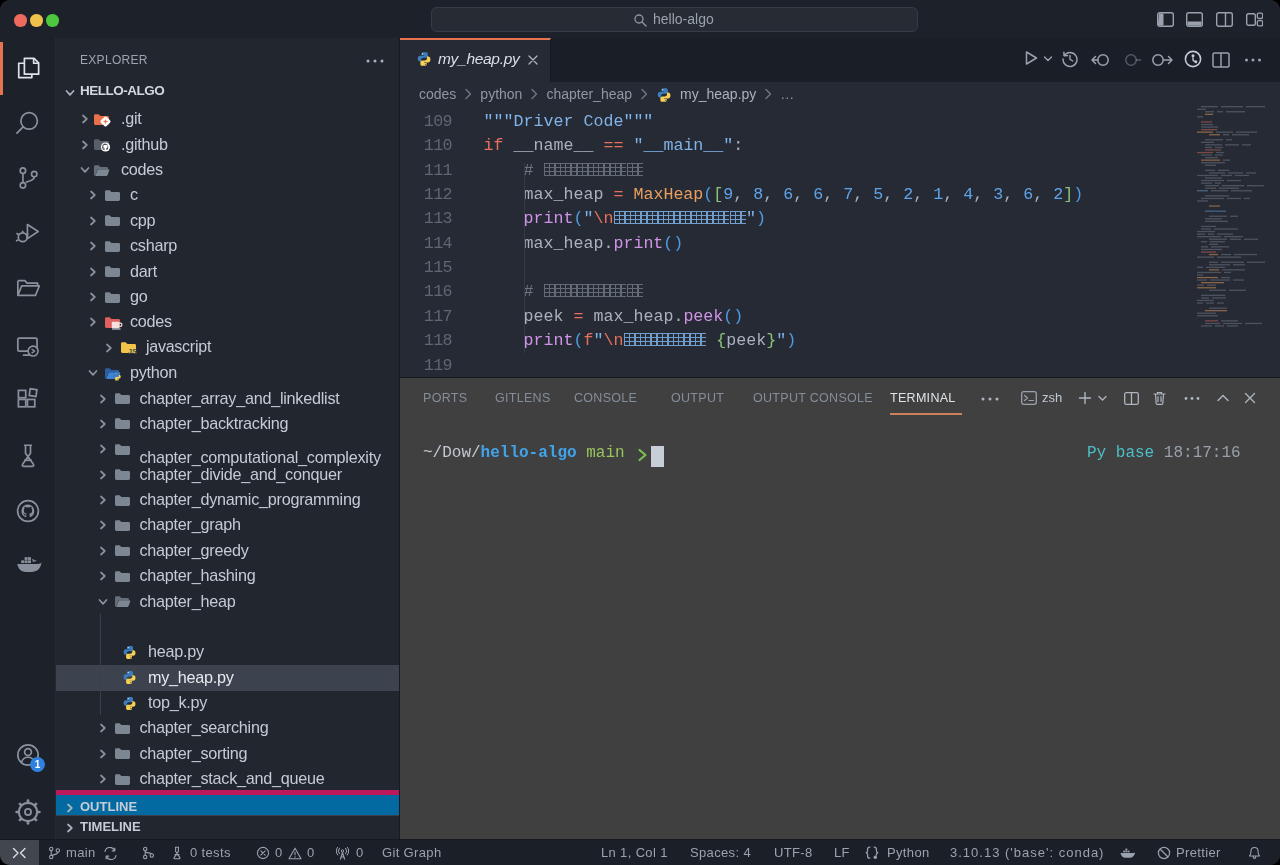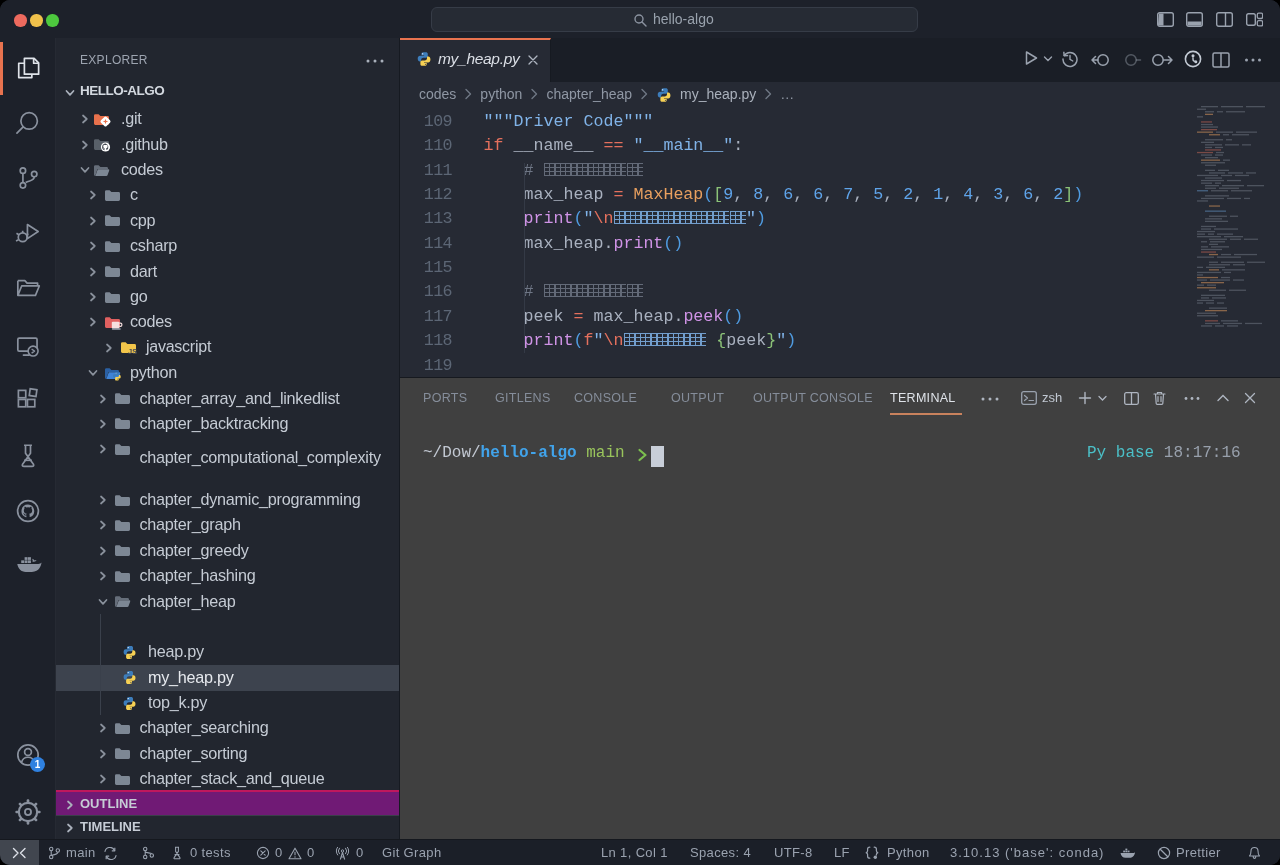--- a/index.html
+++ b/index.html
@@ -318,20 +318,33 @@
             <path d="M4 2.5 L7.8 6 L4 9.5" fill="none" stroke="#8a919c" stroke-width="1.7" stroke-linecap="round" stroke-linejoin="round"></path>
           </svg>
         </div>
         <div style="position:absolute;left:58px;top:5px">
           <svg width="17" height="15" viewBox="0 0 17 15" style="">
             <path d="M1 3.6 Q1 2.2 2.4 2.2 H5.6 L7.4 4 H14.6 Q16 4 16 5.4 V11.6 Q16 13 14.6 13 H2.4 Q1 13 1 11.6 Z" fill="#7d8794"></path>
           </svg>
         </div>
         <div style="position:absolute;left:83.5px;top:11px;font-size:16.2px;letter-spacing:-0.25px;color:#c5cbd4;white-space:nowrap">chapter_computational_complexity</div>
       </div>
+      <div style="position:absolute;left:0px;top:424.1px;width:343px;height:25.38px;">
+        <div style="position:absolute;left:41px;top:6.5px">
+          <svg width="12" height="12" viewBox="0 0 12 12" style="">
+            <path d="M4 2.5 L7.8 6 L4 9.5" fill="none" stroke="#8a919c" stroke-width="1.7" stroke-linecap="round" stroke-linejoin="round"></path>
+          </svg>
+        </div>
+        <div style="position:absolute;left:58px;top:5px">
+          <svg width="17" height="15" viewBox="0 0 17 15" style="">
+            <path d="M1 3.6 Q1 2.2 2.4 2.2 H5.6 L7.4 4 H14.6 Q16 4 16 5.4 V11.6 Q16 13 14.6 13 H2.4 Q1 13 1 11.6 Z" fill="#7d8794"></path>
+          </svg>
+        </div>
+        <div style="position:absolute;left:83.5px;top:2.6px;font-size:16.2px;letter-spacing:-0.25px;color:#c5cbd4;white-space:nowrap">chapter_divide_and_conquer</div>
+      </div>
       <div style="position:absolute;left:0px;top:449.5px;width:343px;height:25.38px;">
         <div style="position:absolute;left:41px;top:6.5px">
           <svg width="12" height="12" viewBox="0 0 12 12" style="">
             <path d="M4 2.5 L7.8 6 L4 9.5" fill="none" stroke="#8a919c" stroke-width="1.7" stroke-linecap="round" stroke-linejoin="round"></path>
           </svg>
         </div>
         <div style="position:absolute;left:58px;top:5px">
           <svg width="17" height="15" viewBox="0 0 17 15" style="">
             <path d="M1 3.6 Q1 2.2 2.4 2.2 H5.6 L7.4 4 H14.6 Q16 4 16 5.4 V11.6 Q16 13 14.6 13 H2.4 Q1 13 1 11.6 Z" fill="#7d8794"></path>
           </svg>
@@ -458,21 +471,21 @@
         </div>
         <div style="position:absolute;left:58px;top:5px">
           <svg width="17" height="15" viewBox="0 0 17 15" style="">
             <path d="M1 3.6 Q1 2.2 2.4 2.2 H5.6 L7.4 4 H14.6 Q16 4 16 5.4 V11.6 Q16 13 14.6 13 H2.4 Q1 13 1 11.6 Z" fill="#7d8794"></path>
           </svg>
         </div>
         <div style="position:absolute;left:83.5px;top:2.6px;font-size:16.2px;letter-spacing:-0.25px;color:#c5cbd4;white-space:nowrap">chapter_stack_and_queue</div>
       </div>
       <div style="position:absolute;left:44px;top:576px;width:1px;height:101px;background:#3a404b"></div>
     </div>
-<div style="position:absolute;left:56px;top:790px;width:343px;height:25px;border-top:2px solid #be185d;background:#701a75">
+<div style="position:absolute;left:56px;top:790px;width:343px;height:25px;border-top:5px solid #be185d;background:#0369a1">
   <div style="position:absolute;left:8px;top:7px">
         <svg width="12" height="12" viewBox="0 0 12 12" style="">
           <path d="M4 2.5 L7.8 6 L4 9.5" fill="none" stroke="#aab1bc" stroke-width="1.7" stroke-linecap="round" stroke-linejoin="round"></path>
         </svg>
       </div>
   <div style="position:absolute;left:24px;top:4px;font-size:13px;font-weight:bold;color:#c6ccd5">OUTLINE</div>
 </div>
 <div style="position:absolute;left:56px;top:815px;width:343px;height:24px;border-top:1px solid #3a3f4a;background:#22262f">
   <div style="position:absolute;left:8px;top:6px">
         <svg width="12" height="12" viewBox="0 0 12 12" style="">

